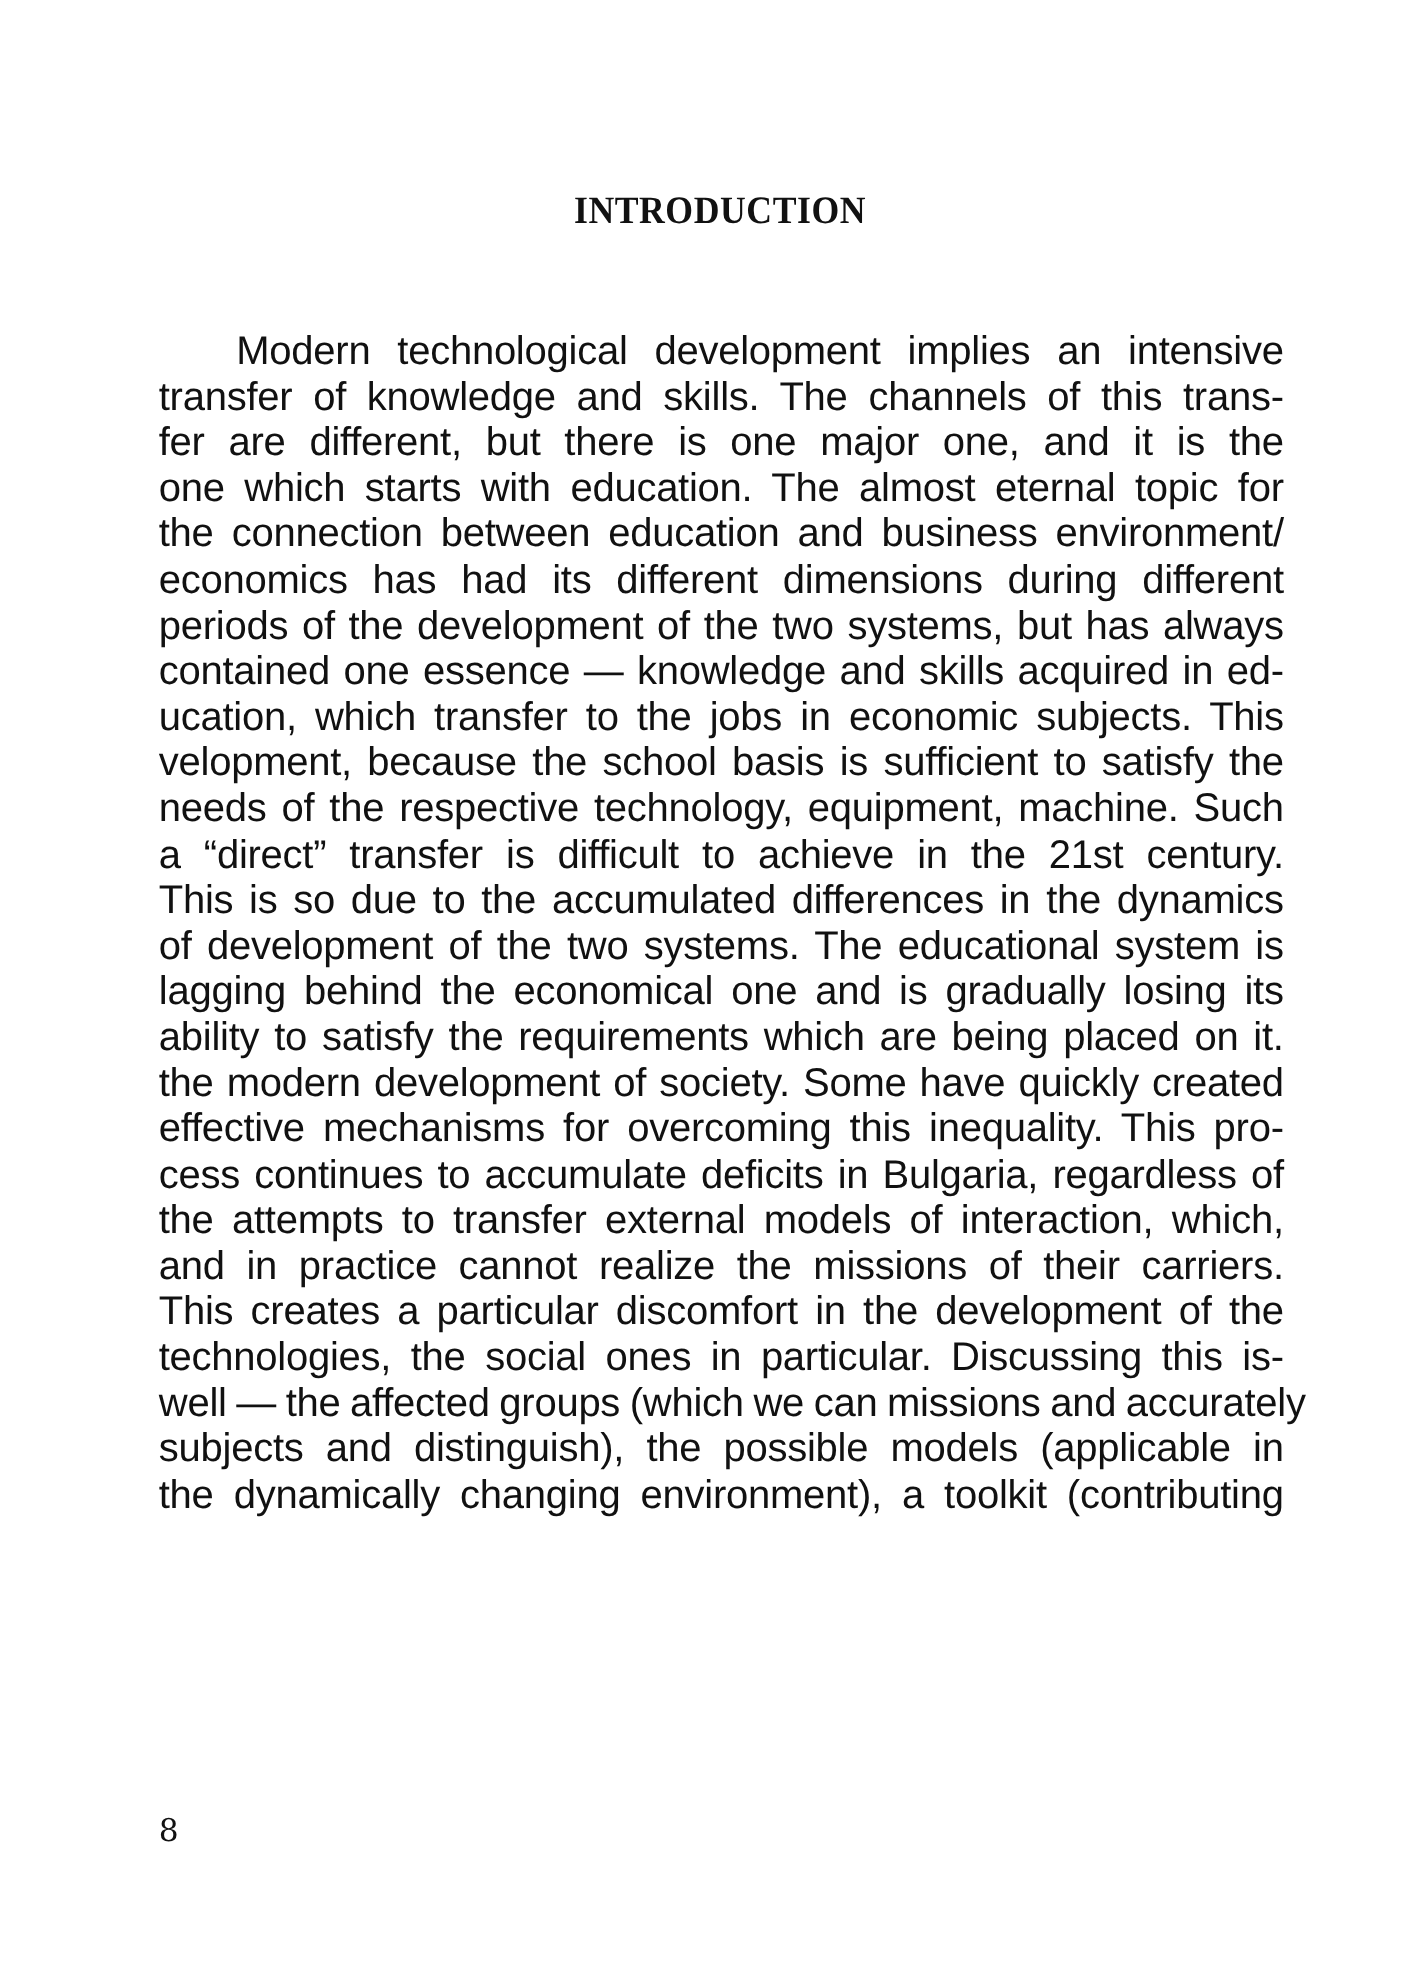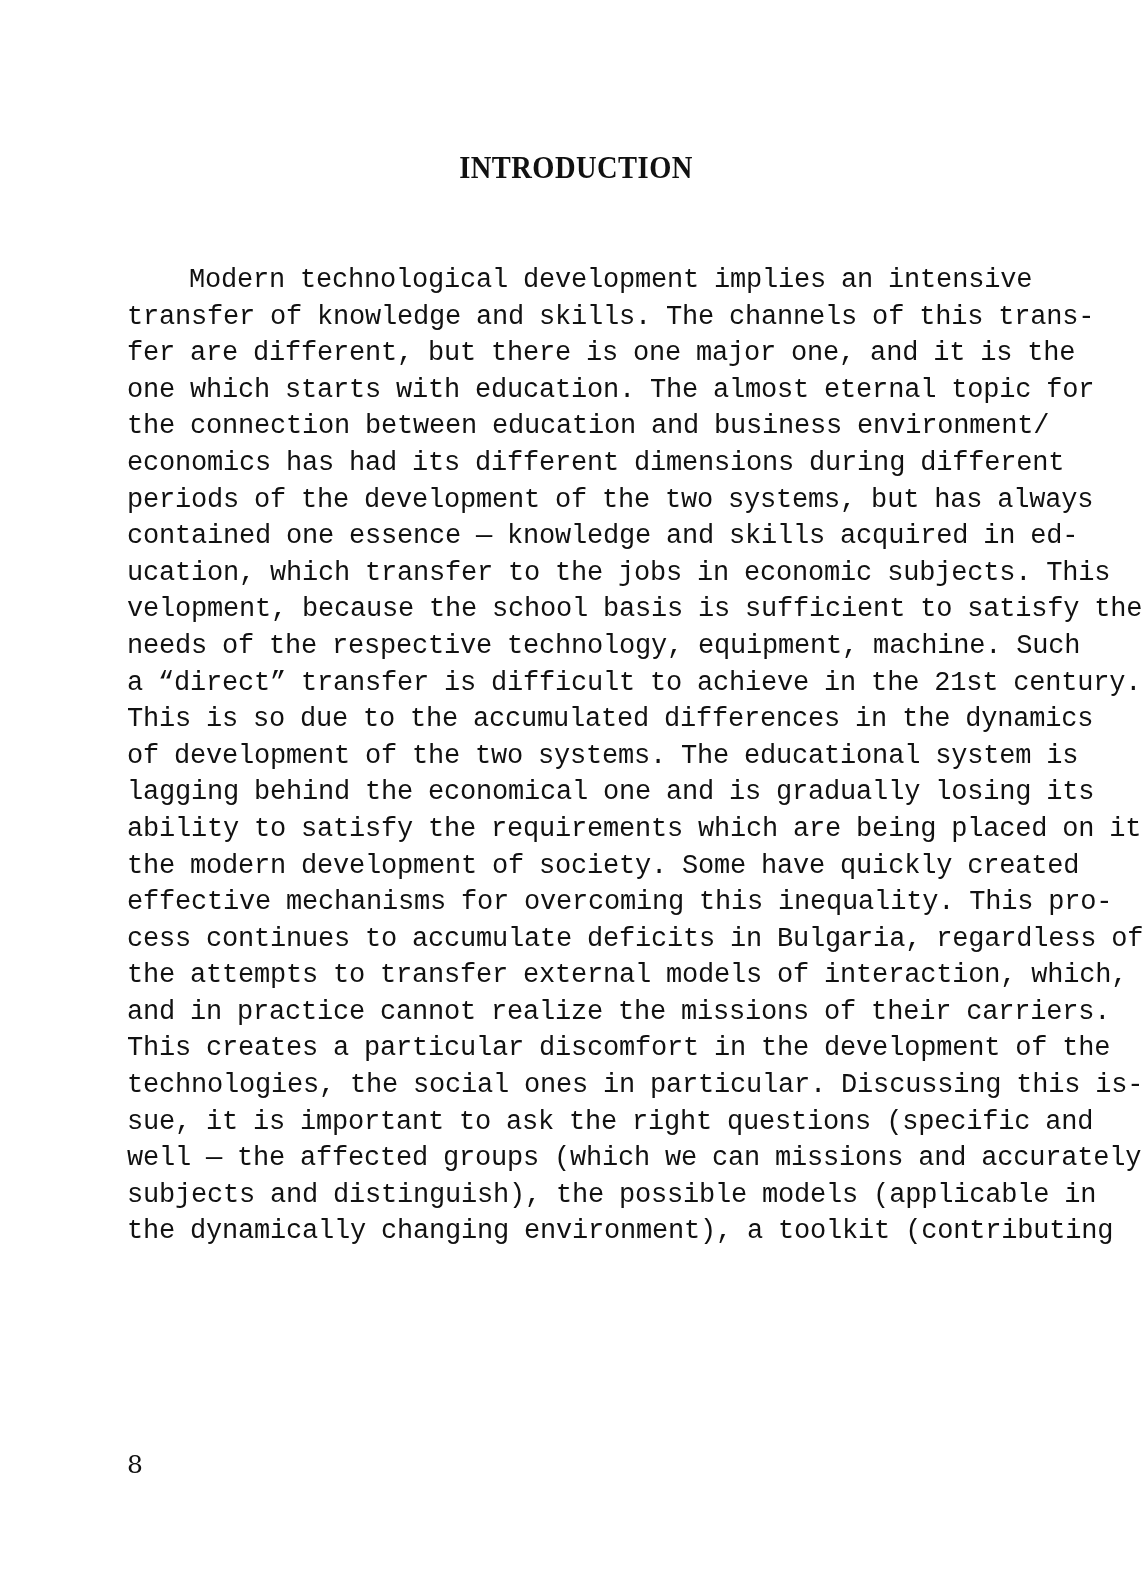--- a/index.html
+++ b/index.html
@@ -39,25 +39,25 @@
     .body-text {
       position: absolute;
       left: 127px;
       top: 262px;
       width: 900px;
     }
     .line {
       display: block;
       height: 36.6px;
       line-height: 36.6px;
-      font-size: 27px;
+      font-size: 32px;
       white-space: nowrap;
       text-align: justify;
       text-align-last: justify;
-      font-family: Liberation Mono, monospace;
+      font-family: Liberation Sans, sans-serif;
       letter-spacing: -0.2px;
       word-spacing: -1px;
     }
     .line.first {
       padding-left: 62px;
     }
     .line.last {
       text-align-last: justify;
     }
     .page-number {
@@ -91,20 +91,19 @@
     <span class="line">of development of the two systems. The educational system is</span>
     <span class="line">lagging behind the economical one and is gradually losing its</span>
     <span class="line">ability to satisfy the requirements which are being placed on it.</span>
     <span class="line">the modern development of society. Some have quickly created</span>
     <span class="line">effective mechanisms for overcoming this inequality. This pro-</span>
     <span class="line">cess continues to accumulate deficits in Bulgaria, regardless of</span>
     <span class="line">the attempts to transfer external models of interaction, which,</span>
     <span class="line">and in practice cannot realize the missions of their carriers.</span>
     <span class="line">This creates a particular discomfort in the development of the</span>
     <span class="line">technologies, the social ones in particular. Discussing this is-</span>
-    <span class="line">sue, it is important to ask the right questions (specific and</span>
     <span class="line">well — the affected groups (which we can missions and accurately</span>
     <span class="line">subjects and distinguish), the possible models (applicable in</span>
     <span class="line last">the dynamically changing environment), a toolkit (contributing</span>
   </div>
 
   <div class="page-number">8</div>
 </div>
 
 </body></html>

